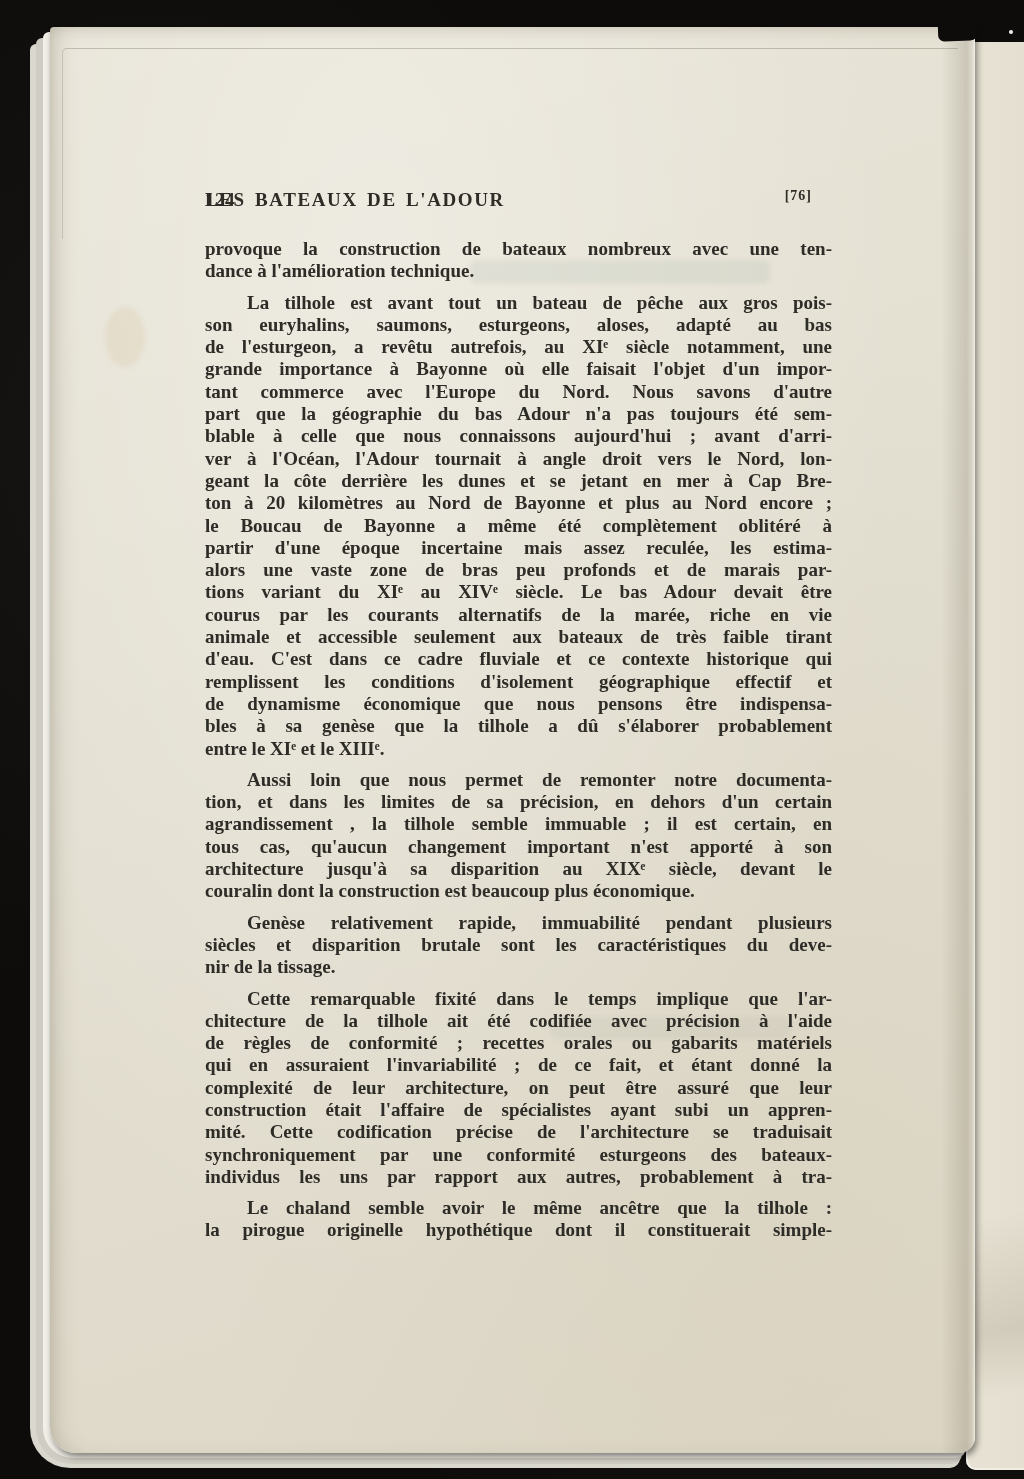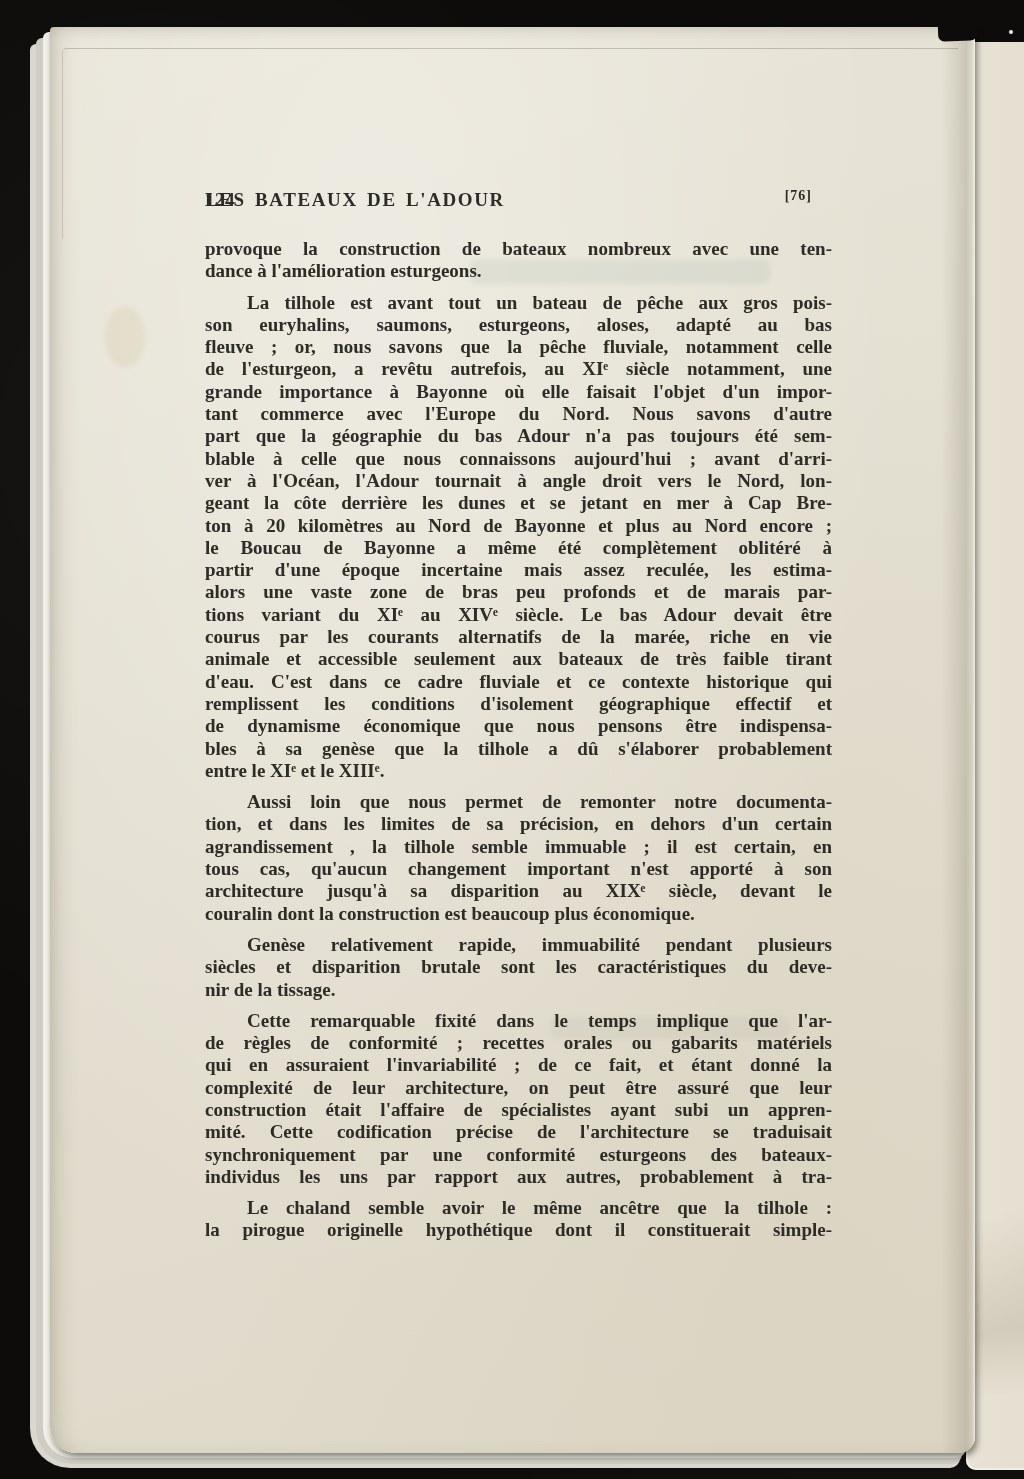--- a/index.html
+++ b/index.html
@@ -80,26 +80,25 @@
 
     <div class="hdr">
       <span class="pnum">124</span>
       <span class="title">LES BATEAUX DE L'ADOUR</span>
       <span class="folio">[76]</span>
     </div>
 
     <div class="page-body">
         <p class="para">
           <span class="line">provoque la construction de bateaux nombreux avec une ten-</span>
-          <span class="line last">dance à l'amélioration esturgeons.</span>
+          <span class="line last">dance à l'amélioration technique.</span>
         </p>
         <p class="para indent">
           <span class="line">La tilhole est avant tout un bateau de pêche aux gros pois-</span>
           <span class="line">son euryhalins, saumons, esturgeons, aloses, adapté au bas</span>
-          <span class="line">fleuve ; or, nous savons que la pêche fluviale, notamment celle</span>
           <span class="line">de l'esturgeon, a revêtu autrefois, au XIᵉ siècle notamment, une</span>
           <span class="line">grande importance à Bayonne où elle faisait l'objet d'un impor-</span>
           <span class="line">tant commerce avec l'Europe du Nord. Nous savons d'autre</span>
           <span class="line">part que la géographie du bas Adour n'a pas toujours été sem-</span>
           <span class="line">blable à celle que nous connaissons aujourd'hui ; avant d'arri-</span>
           <span class="line">ver à l'Océan, l'Adour tournait à angle droit vers le Nord, lon-</span>
           <span class="line">geant la côte derrière les dunes et se jetant en mer à Cap Bre-</span>
           <span class="line">ton à 20 kilomètres au Nord de Bayonne et plus au Nord encore ;</span>
           <span class="line">le Boucau de Bayonne a même été complètement oblitéré à</span>
           <span class="line">partir d'une époque incertaine mais assez reculée, les estima-</span>
@@ -121,20 +120,21 @@
           <span class="line">architecture jusqu'à sa disparition au XIXᵉ siècle, devant le</span>
           <span class="line last">couralin dont la construction est beaucoup plus économique.</span>
         </p>
         <p class="para indent">
           <span class="line">Genèse relativement rapide, immuabilité pendant plusieurs</span>
           <span class="line">siècles et disparition brutale sont les caractéristiques du deve-</span>
           <span class="line last">nir de la tissage.</span>
         </p>
         <p class="para indent">
           <span class="line">Cette remarquable fixité dans le temps implique que l'ar-</span>
+          <span class="line">chitecture de la tilhole ait été codifiée avec précision à l'aide</span>
           <span class="line">de règles de conformité ; recettes orales ou gabarits matériels</span>
           <span class="line">qui en assuraient l'invariabilité ; de ce fait, et étant donné la</span>
           <span class="line">complexité de leur architecture, on peut être assuré que leur</span>
           <span class="line">construction était l'affaire de spécialistes ayant subi un appren-</span>
           <span class="line">mité. Cette codification précise de l'architecture se traduisait</span>
           <span class="line">synchroniquement par une conformité esturgeons des bateaux-</span>
           <span class="line">individus les uns par rapport aux autres, probablement à tra-</span>
         </p>
         <p class="para indent">
           <span class="line">Le chaland semble avoir le même ancêtre que la tilhole :</span>

